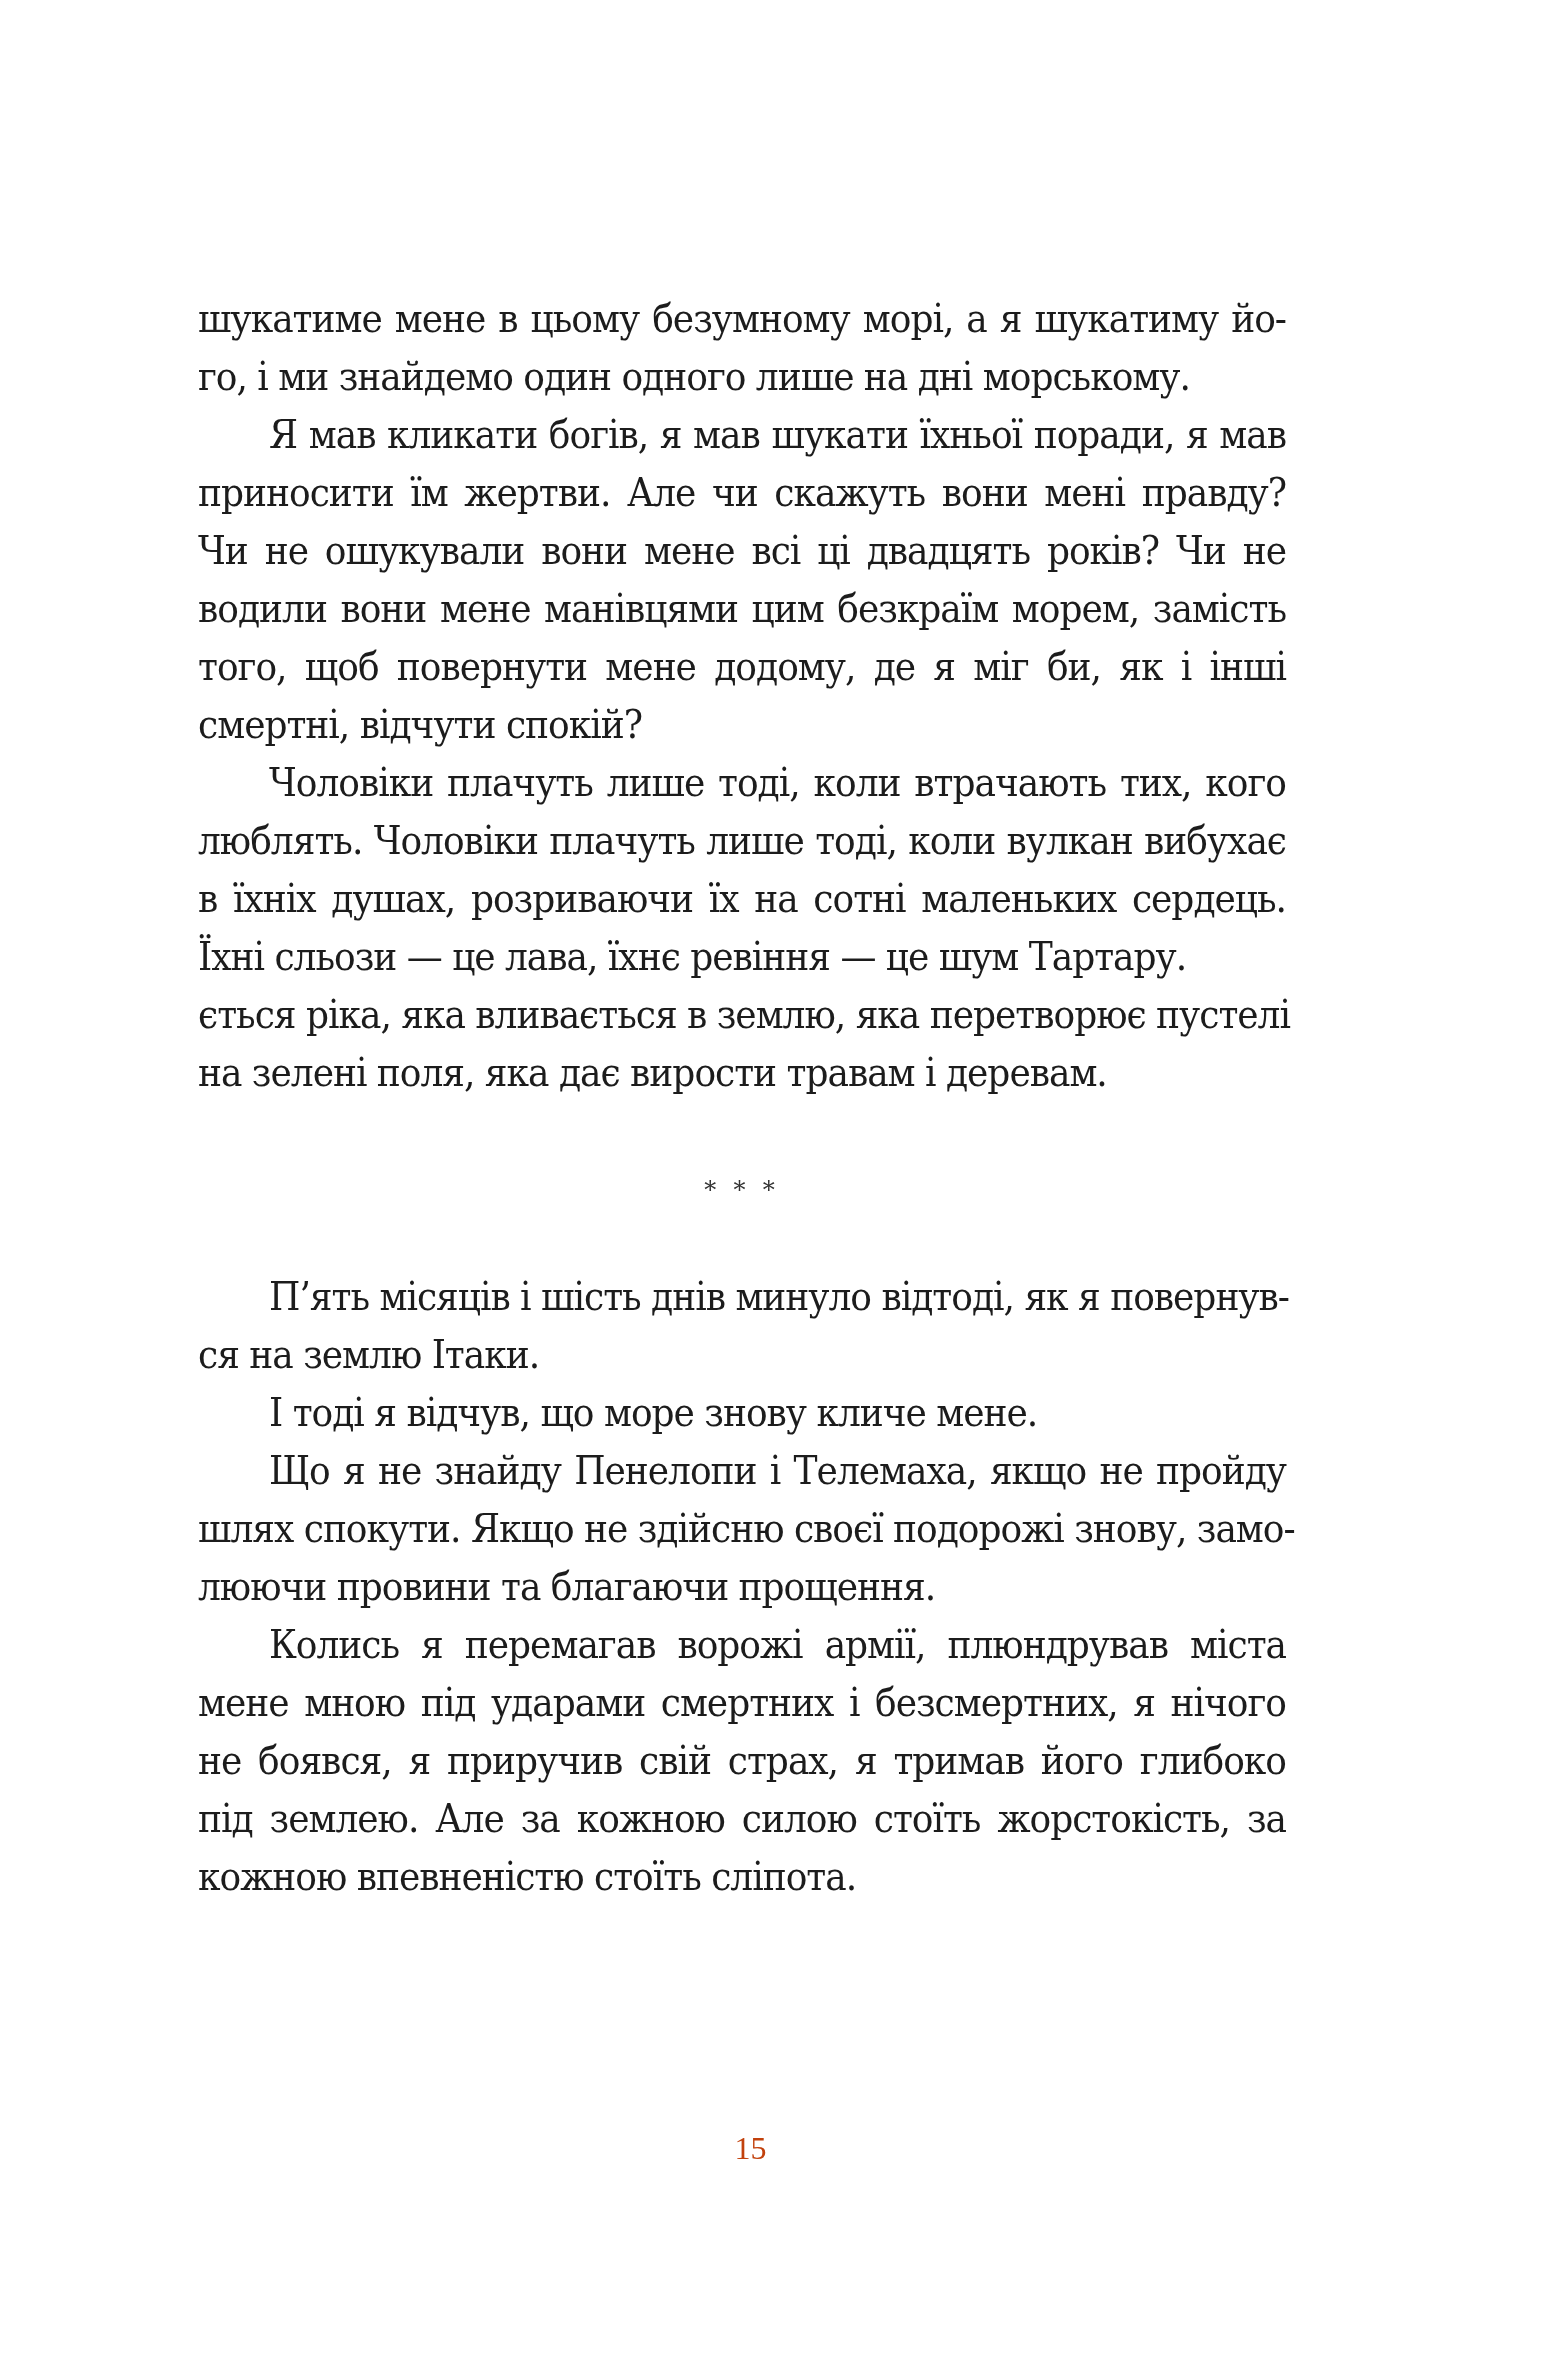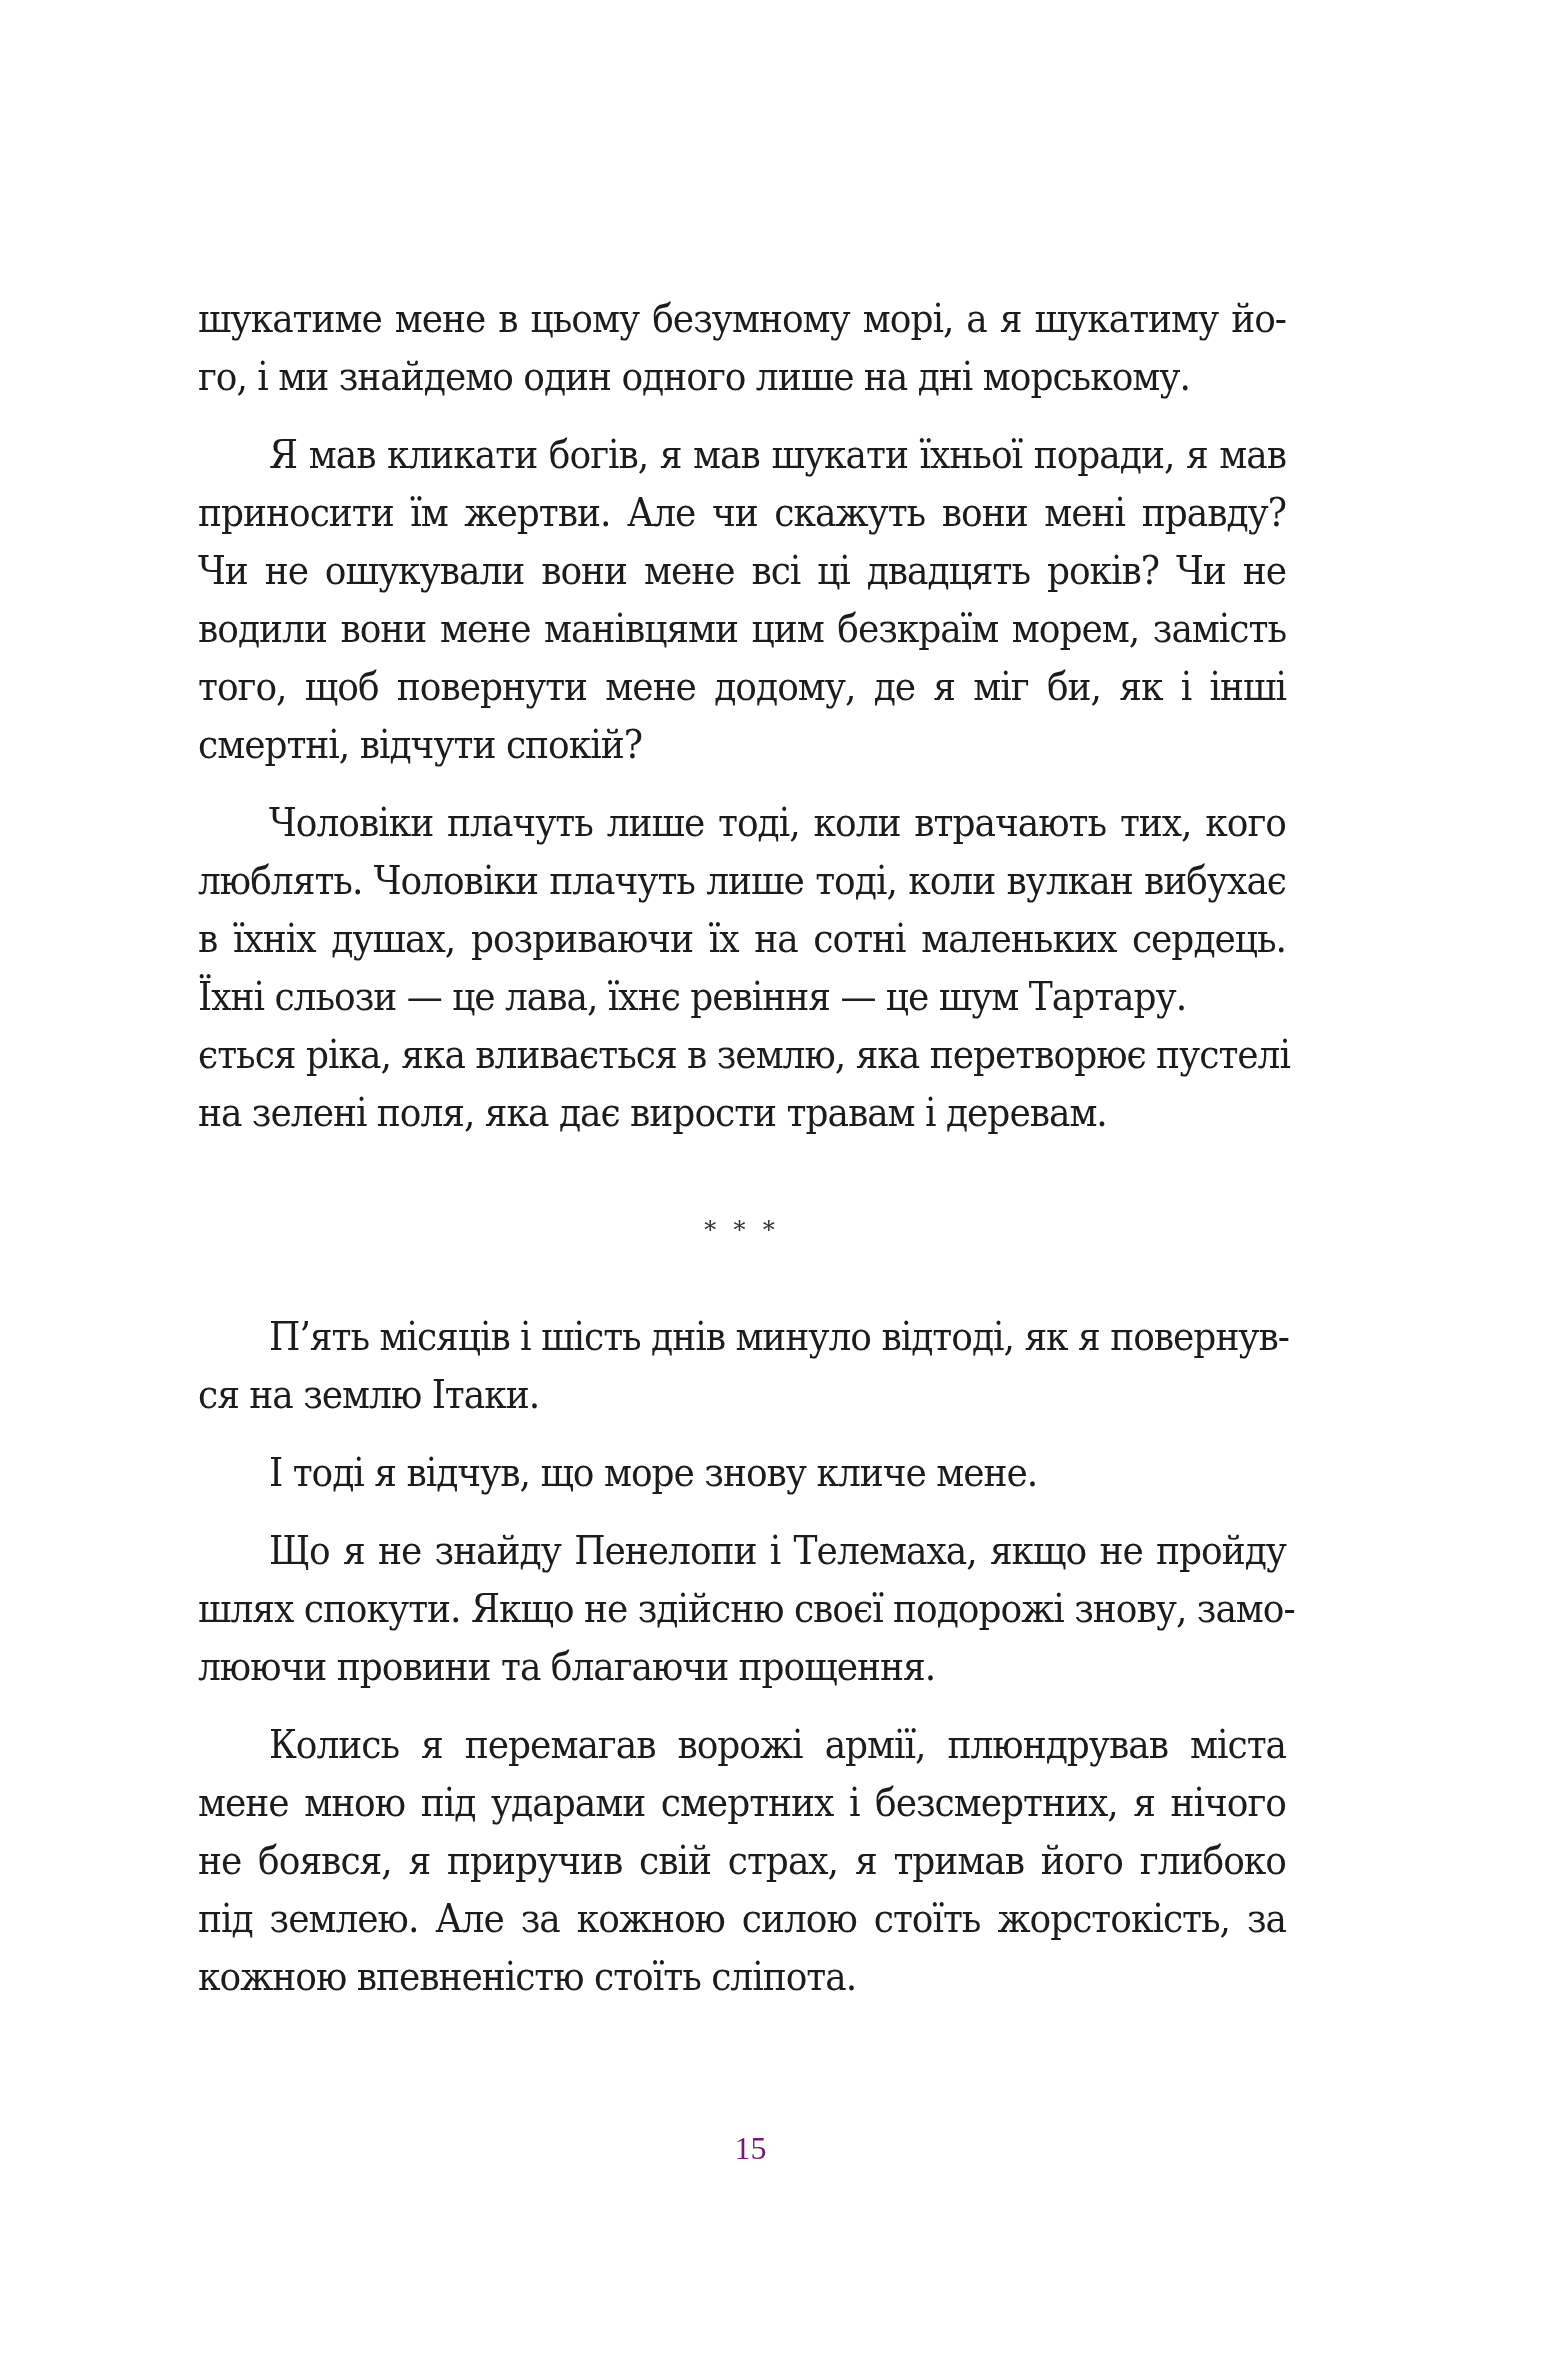--- a/index.html
+++ b/index.html
@@ -10,28 +10,28 @@
     }
     .page-text {
       position: absolute; left: 198px; top: 289px; width: 1088px;
     }
     .line {
       font-size: 40px; line-height: 58px; height: 58px;
       white-space: nowrap; letter-spacing: -1px;
       font-stretch: condensed;
     }
     .line.justify { text-align: justify; text-align-last: justify; }
-    .line.indent { padding-left: 71px; margin-top: 20px; }
+    .line.indent { padding-left: 71px; }
     .scene-break {
       text-align: center; font-size: 24px; line-height: 58px; height: 58px;
       margin-top: 60px; margin-bottom: 48px; letter-spacing: 4.8px; color: #333;
     }
     .page-number {
       position: absolute; left: 0; width: 1501px; top: 2130px;
-      text-align: center; font-size: 32px; color: #701a75;
+      text-align: center; font-size: 32px; color: #c2410c;
       font-family: "Liberation Serif", serif;
     }
   </style>
 </head>
 <body>
 
 <div class="page-text">
   <div>
 
     <div>

